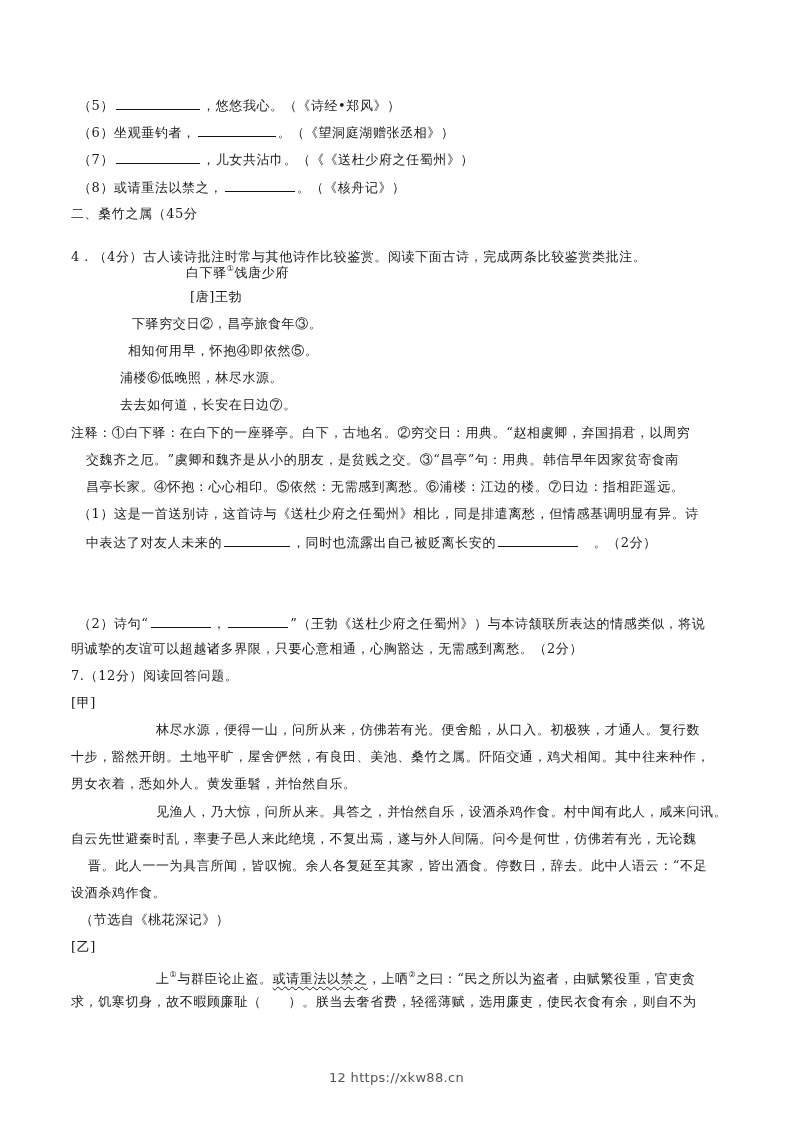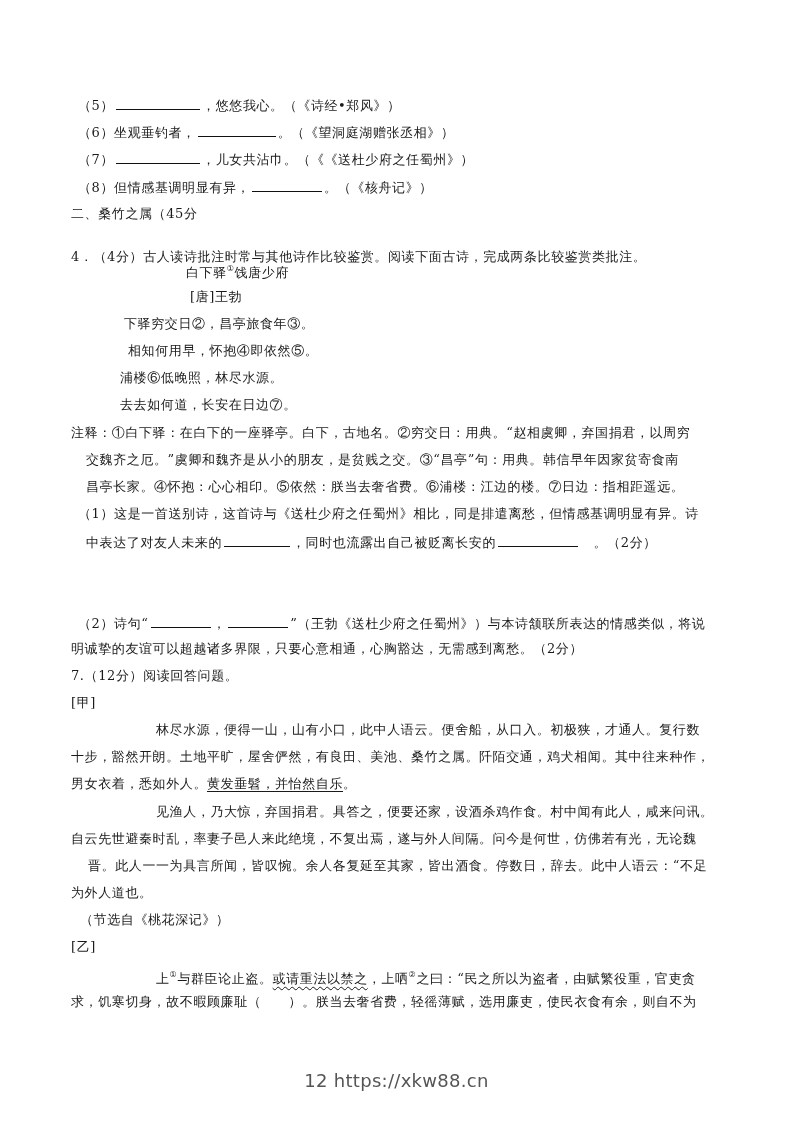--- a/index.html
+++ b/index.html
@@ -1,82 +1,82 @@
 <!DOCTYPE html>
 <html><head>
 <meta charset="utf-8">
 <style>
   html, body { margin:0; padding:0; background:#ffffff; }
   body { width:793px; height:1122px; position:relative; overflow:hidden;
          font-family:"DejaVu Serif","Liberation Serif",serif; color:#1a1a1a; }
   .line { position:absolute; left:0; white-space:nowrap; font-size:13px; line-height:18px; letter-spacing:0.6px; }
   .blank { display:inline-block; border-bottom:1px solid #111; height:14px; vertical-align:baseline; margin:0 2px; }
-  .ul { text-decoration:underline; text-underline-offset:3px; }
+  .ul { text-underline-offset:3px; }
   .wavy { text-decoration:underline wavy; text-underline-offset:3px; text-decoration-thickness:1px; }
   sup { font-size:8px; vertical-align:6px; }
   .footer { position:absolute; left:0; width:793px; top:1070px; text-align:center;
-            font-family:"DejaVu Sans","Liberation Sans",sans-serif; font-size:18px; color:#555; letter-spacing:0.3px; }
+            font-family:"DejaVu Sans","Liberation Sans",sans-serif; font-size:13px; color:#555; letter-spacing:0.3px; }
 </style>
 </head>
 <body>
 
 <div class="line" style="top:95px;left:78px">
   <span>（5）</span><span class="blank" style="width:84px"></span><span>，悠悠我心。（《诗经•郑风》）</span>
 </div>
 <div class="line" style="top:122px;left:78px">
   <span>（6）</span><span>坐观垂钓者，</span><span class="blank" style="width:78px"></span><span>。（《望洞庭湖赠张丞相》）</span>
 </div>
 <div class="line" style="top:149px;left:78px">
   <span>（7）</span><span class="blank" style="width:84px"></span><span>，儿女共沾巾。（《《送杜少府之任蜀州》）</span>
 </div>
 <div class="line" style="top:177px;left:78px">
-  <span>（8）</span><span>但情感基调明显有异，</span><span class="blank" style="width:70px"></span><span>。（《核舟记》）</span>
+  <span>（8）</span><span>或请重法以禁之，</span><span class="blank" style="width:70px"></span><span>。（《核舟记》）</span>
 </div>
 
 <div class="line" style="top:205px;left:71px">二、桑竹之属（45分</div>
 
 <div class="line" style="top:248px;left:71px">4．（4分）古人读诗批注时常与其他诗作比较鉴赏。阅读下面古诗，完成两条比较鉴赏类批注。</div>
 
 <div class="line" style="top:260px;left:186px">
   <span>白下驿</span><sup>①</sup><span>饯唐少府</span>
 </div>
 <div class="line" style="top:288px;left:190px">[唐]王勃</div>
 
-<div class="line" style="top:315px;left:124px">下驿穷交日②，昌亭旅食年③。</div>
+<div class="line" style="top:315px;left:132px">下驿穷交日②，昌亭旅食年③。</div>
 <div class="line" style="top:342px;left:128px">相知何用早，怀抱④即依然⑤。</div>
 <div class="line" style="top:369px;left:120px">浦楼⑥低晚照，林尽水源。</div>
 <div class="line" style="top:396px;left:120px">去去如何道，长安在日边⑦。</div>
 
 <div class="line" style="top:424px;left:71px">注释：①白下驿：在白下的一座驿亭。白下，古地名。②穷交日：用典。“赵相虞卿，弃国捐君，以周穷</div>
 <div class="line" style="top:451px;left:86px">交魏齐之厄。”虞卿和魏齐是从小的朋友，是贫贱之交。③“昌亭”句：用典。韩信早年因家贫寄食南</div>
-<div class="line" style="top:478px;left:86px">昌亭长家。④怀抱：心心相印。⑤依然：朕当去奢省费。⑥浦楼：江边的楼。⑦日边：指相距遥远。</div>
+<div class="line" style="top:478px;left:86px">昌亭长家。④怀抱：心心相印。⑤依然：无需感到离愁。⑥浦楼：江边的楼。⑦日边：指相距遥远。</div>
 
 <div class="line" style="top:505px;left:78px">（1）这是一首送别诗，这首诗与《送杜少府之任蜀州》相比，同是排遣离愁，但情感基调明显有异。诗</div>
 <div class="line" style="top:532px;left:86px">
   <span>中表达了对友人未来的</span><span class="blank" style="width:66px"></span><span>，同时也流露出自己被贬离长安的</span><span class="blank" style="width:80px"></span><span>　。（2分）</span>
 </div>
 
 <div class="line" style="top:613px;left:78px">
   <span>（2）诗句“</span><span class="blank" style="width:60px"></span><span>，</span><span class="blank" style="width:60px"></span><span>”（王勃《送杜少府之任蜀州》）与本诗颔联所表达的情感类似，将说</span>
 </div>
 <div class="line" style="top:640px;left:71px">明诚挚的友谊可以超越诸多界限，只要心意相通，心胸豁达，无需感到离愁。（2分）</div>
 
 <div class="line" style="top:667px;left:71px">7.（12分）阅读回答问题。</div>
 <div class="line" style="top:694px;left:71px">[甲]</div>
 
-<div class="line" style="top:721px;left:156px">林尽水源，便得一山，山有小口，此中人语云。便舍船，从口入。初极狭，才通人。复行数</div>
+<div class="line" style="top:721px;left:156px">林尽水源，便得一山，问所从来，仿佛若有光。便舍船，从口入。初极狭，才通人。复行数</div>
 <div class="line" style="top:748px;left:71px">十步，豁然开朗。土地平旷，屋舍俨然，有良田、美池、桑竹之属。阡陌交通，鸡犬相闻。其中往来种作，</div>
 <div class="line" style="top:775px;left:71px">
   <span>男女衣着，悉如外人。</span><span class="ul">黄发垂髫，并怡然自乐</span><span>。</span>
 </div>
 
-<div class="line" style="top:803px;left:156px">见渔人，乃大惊，弃国捐君。具答之，便要还家，设酒杀鸡作食。村中闻有此人，咸来问讯。</div>
+<div class="line" style="top:803px;left:156px">见渔人，乃大惊，问所从来。具答之，并怡然自乐，设酒杀鸡作食。村中闻有此人，咸来问讯。</div>
 <div class="line" style="top:830px;left:71px">自云先世避秦时乱，率妻子邑人来此绝境，不复出焉，遂与外人间隔。问今是何世，仿佛若有光，无论魏</div>
 <div class="line" style="top:857px;left:88px">晋。此人一一为具言所闻，皆叹惋。余人各复延至其家，皆出酒食。停数日，辞去。此中人语云：“不足</div>
-<div class="line" style="top:884px;left:71px">为外人道也。</div>
+<div class="line" style="top:884px;left:71px">设酒杀鸡作食。</div>
 
 <div class="line" style="top:911px;left:80px">（节选自《桃花深记》）</div>
 <div class="line" style="top:938px;left:71px">[乙]</div>
 
 <div class="line" style="top:966px;left:156px">
   <span>上</span><sup>①</sup><span>与群臣论止盗。</span><span class="wavy">或请重法以禁之</span><span>，上哂</span><sup>②</sup><span>之曰：“民之所以为盗者，由赋繁役重，官吏贪</span>
 </div>
 <div class="line" style="top:993px;left:71px">求，饥寒切身，故不暇顾廉耻（　　）。朕当去奢省费，轻徭薄赋，选用廉吏，使民衣食有余，则自不为</div>
 
 <div class="footer">12 https://xkw88.cn</div>

